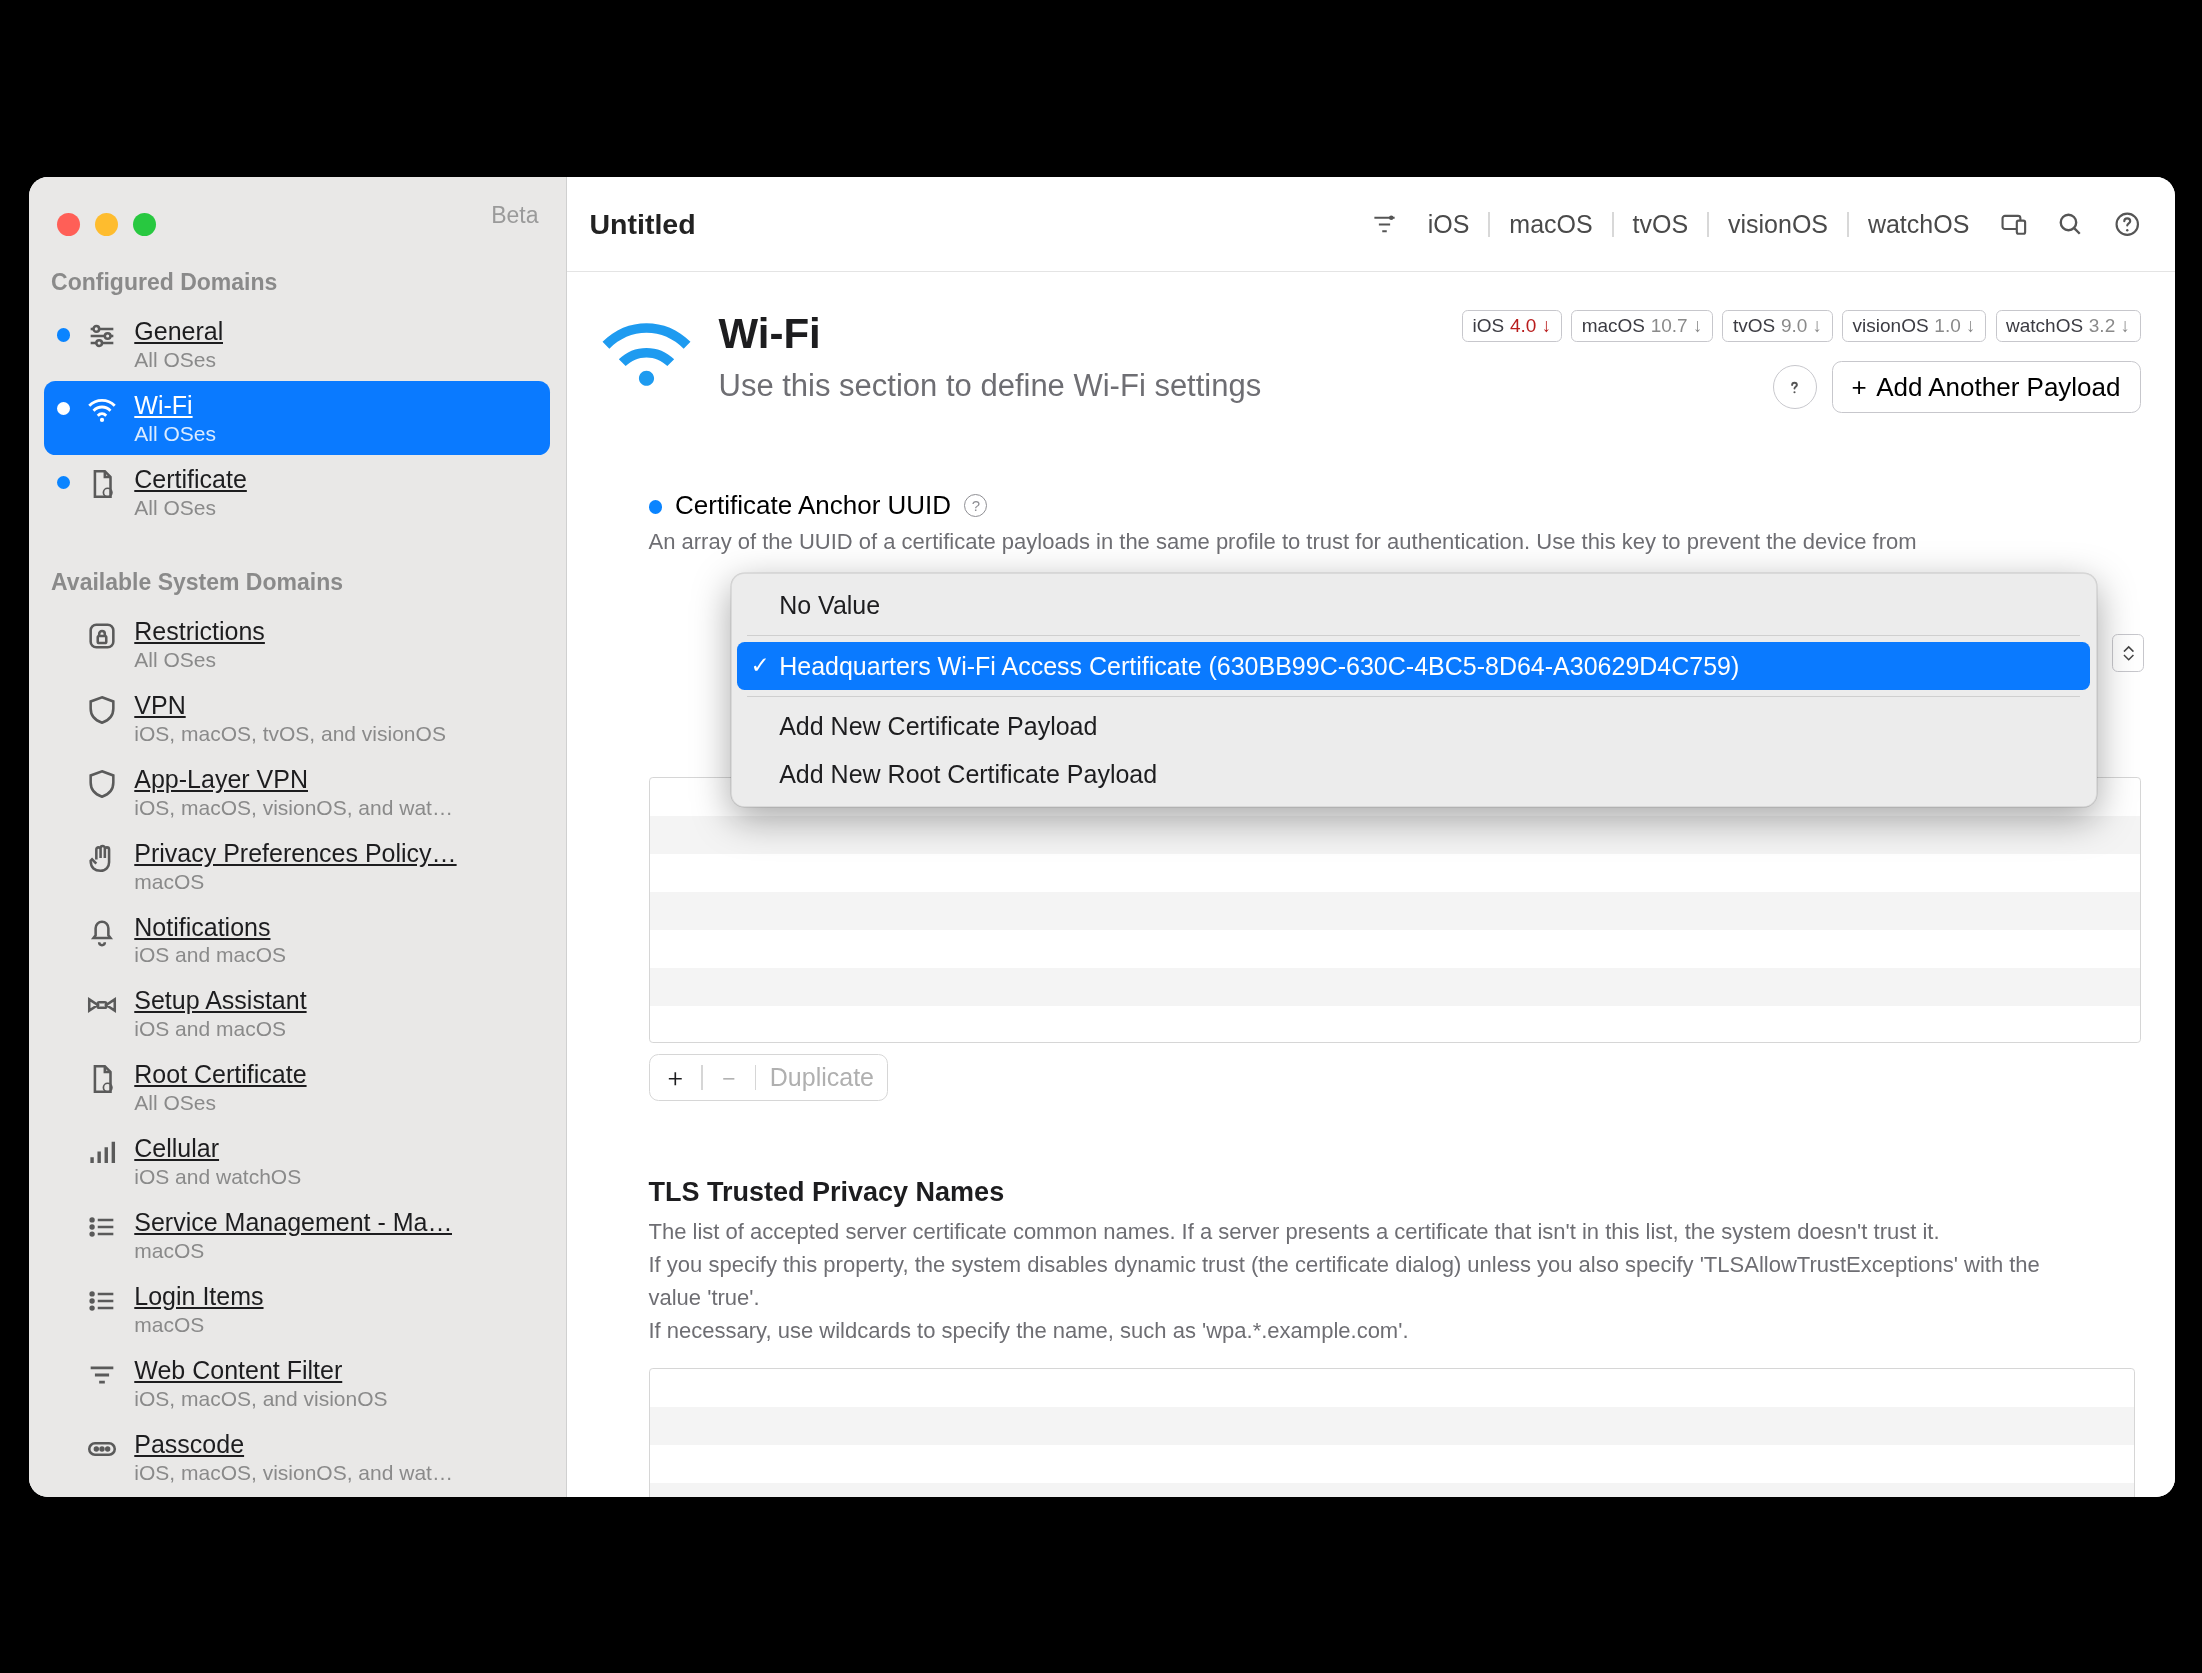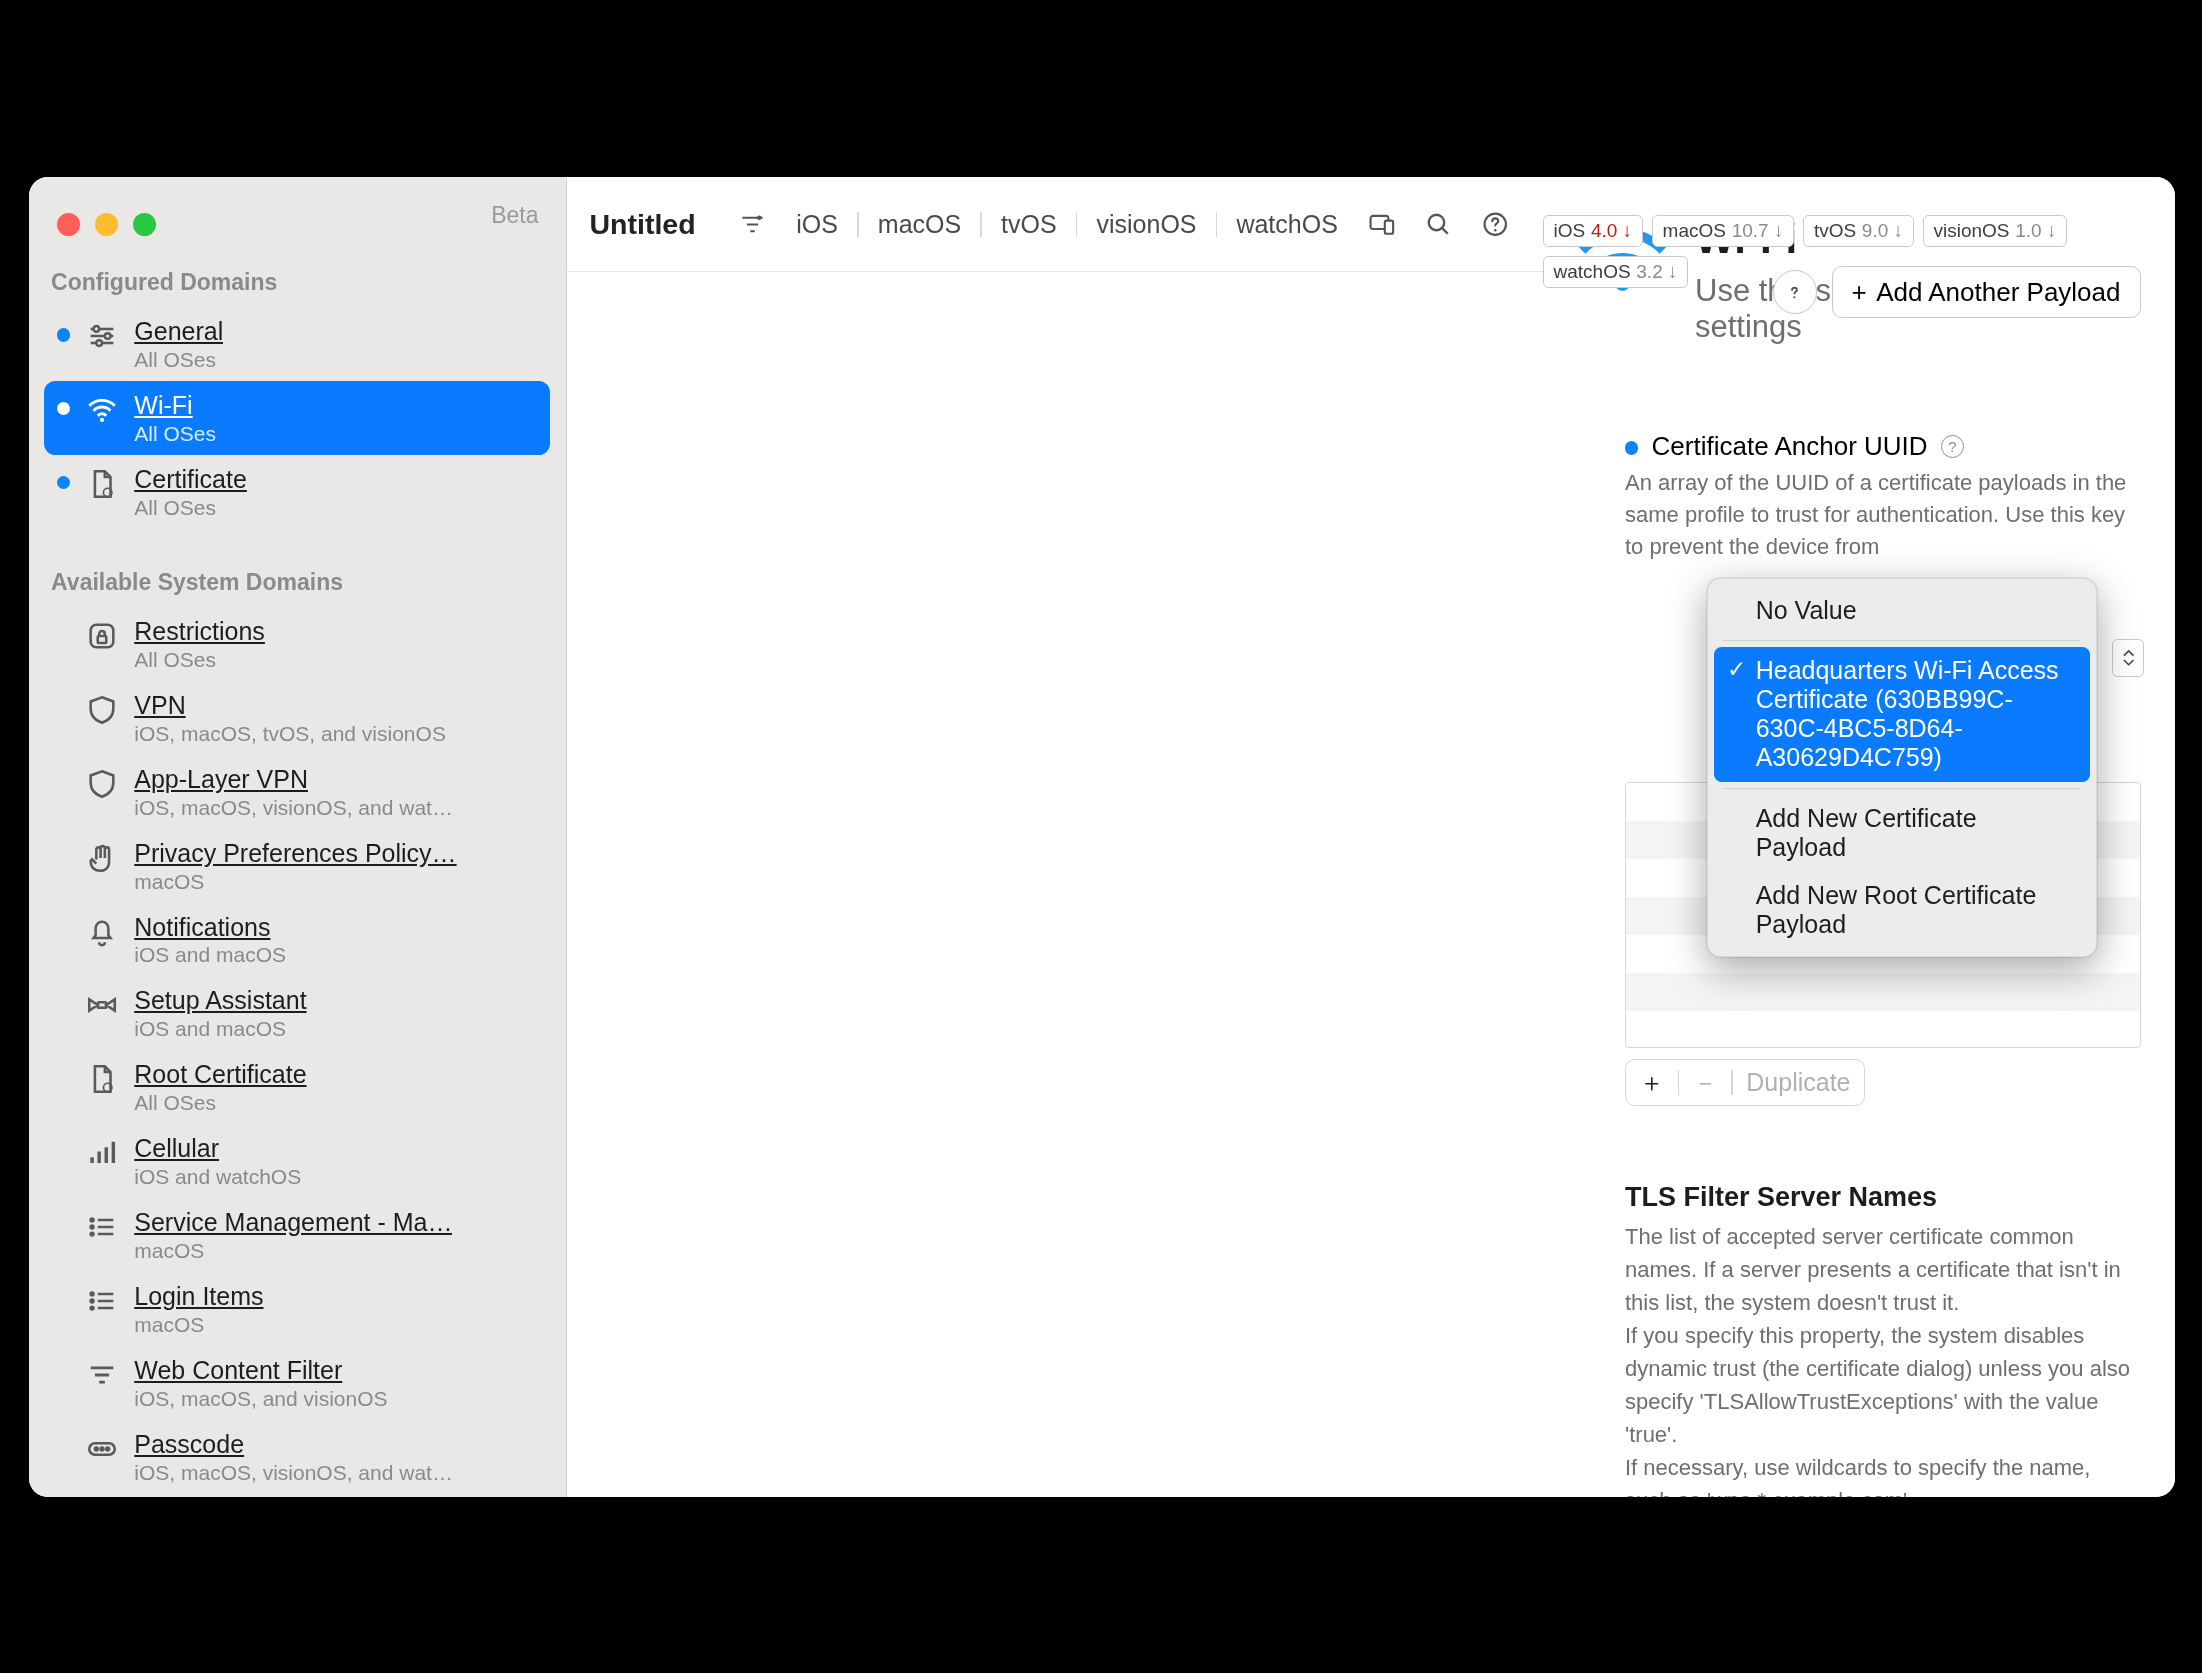--- a/index.html
+++ b/index.html
@@ -22,21 +22,21 @@
   .sidebar-item .labels { display: flex; flex-direction: column; gap: 1.9px; min-width: 0; }
   .sidebar-item .title { font-size: 25px; color: #1d1d1f; white-space: nowrap; overflow: hidden; text-overflow: ellipsis; text-decoration: underline; }
   .sidebar-item .sub { font-size: 21px; color: #8a8a8a; white-space: nowrap; overflow: hidden; text-overflow: ellipsis;}
   .sidebar-item.selected { background: #0a7aff; }
   .sidebar-item.selected .title { color: #fff; }
   .sidebar-item.selected .sub { color: rgba(255,255,255,0.85); }
   .sidebar-item.selected .dot { background: #fff; }
   .sidebar-item.selected .icon svg { stroke:#fff; fill:none;}
   .sidebar-scroll { overflow-y: auto; flex: 1; padding: 0 7.6px 15px 7.6px; }
 
-  .main { flex: 1; display: flex; flex-direction: row; background:#fff;}
+  .main { flex: 1; display: flex; flex-direction: column; background:#fff;}
   .toolbar { height: 95px; display: flex; align-items: center; padding: 0 28.5px 0 23px; gap: 19px; border-bottom: 1px solid #e4e4e4;}
   .title-untitled { font-size: 28.5px; font-weight: 700; color:#222;}
   .tool-spacer { flex:1; }
   .tool-btn { color:#555; font-size:13.3px; display:flex; align-items:center; justify-content:center; width:38px;height:38px;}
   .os-tabs { display:flex; gap: 13.3px; align-items:center;}
   .os-tab { font-size: 25px; color:#4a4a4a; padding: 0 5.7px;}
   .os-sep { width: 1.9px; height: 25px; background: #d8d8d8;}
   .content { flex:1; overflow-y:auto; padding: 38px 34px 0 34px; position:relative;}
   .header-row { display:flex; gap:27px; align-items:flex-start;}
   .big-icon { width: 91px; height: 91px; display:flex; align-items:center; justify-content:center;}
@@ -429,21 +429,21 @@
         <div class="footer-btns">
           <span class="fbtn">＋</span>
           <span class="fsep"></span>
           <span class="fbtn dis">－</span>
           <span class="fsep"></span>
           <span class="fdup">Duplicate</span>
         </div>
       </div>
 
       <div class="section2">
-        <h2>TLS Filter Server Names</h2>
+        <h2>TLS Trusted Privacy Names</h2>
         <div class="desc2" id="desc2">
             <div>The list of accepted server certificate common names. If a server presents a certificate that isn't in this list, the system doesn't trust it.</div>
             <div>If you specify this property, the system disables dynamic trust (the certificate dialog) unless you also specify 'TLSAllowTrustExceptions' with the value 'true'.</div>
             <div>If necessary, use wildcards to specify the name, such as 'wpa.*.example.com'.</div>
           </div>
         <div class="table-box2">
           <div class="table-row"></div>
           <div class="table-row"></div>
           <div class="table-row"></div>
           <div class="table-row"></div>

